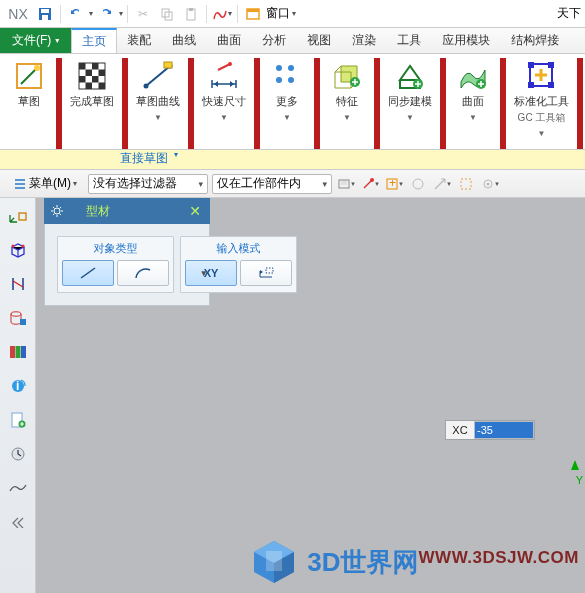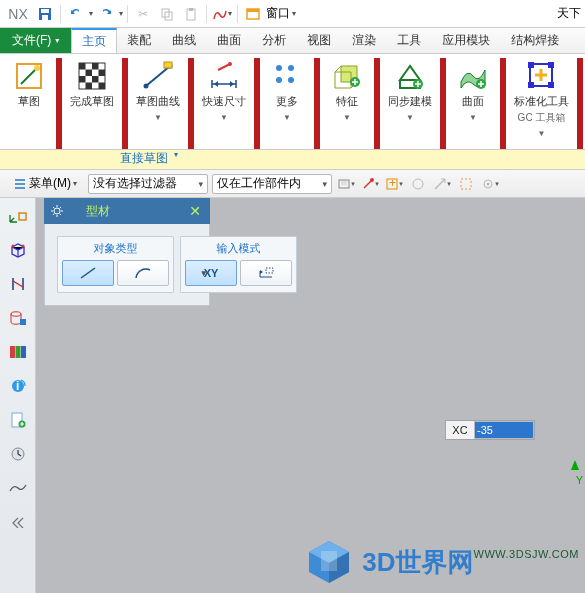--- a/index.html
+++ b/index.html
@@ -61,21 +61,21 @@
   .coord input{width:60px;height:18px;border:1px solid #b8bcc0;font-size:11px;padding:0 2px}
   .coord input.hl{background:#2d76cd;color:#fff}
 
   
   .axisY{position:absolute;right:2px;top:276px;color:#0a0;font-size:11px}
   .arrowY{position:absolute;right:6px;top:262px;width:0;height:0;border-left:4px solid transparent;border-right:4px solid transparent;border-bottom:10px solid #0a0}
 
   
   .wm{position:absolute;right:6px;bottom:6px;display:flex;align-items:center;gap:8px;opacity:.95}
   .wm .t1{font-size:26px;font-weight:bold;color:#2a7bcf}
-  .wm .t2{font-size:11px;font-weight:normal;color:#14532d;letter-spacing:.5px}
+  .wm .t2{font-size:17px;font-weight:bold;color:#7f1d1d;letter-spacing:.5px}
   .wm .txt{display:flex;line-height:1}
 
   
   svg{display:block}
 </style>
 </head>
 <body>
 
 <div class="titlebar">
   <div class="nx-logo">NX</div>

